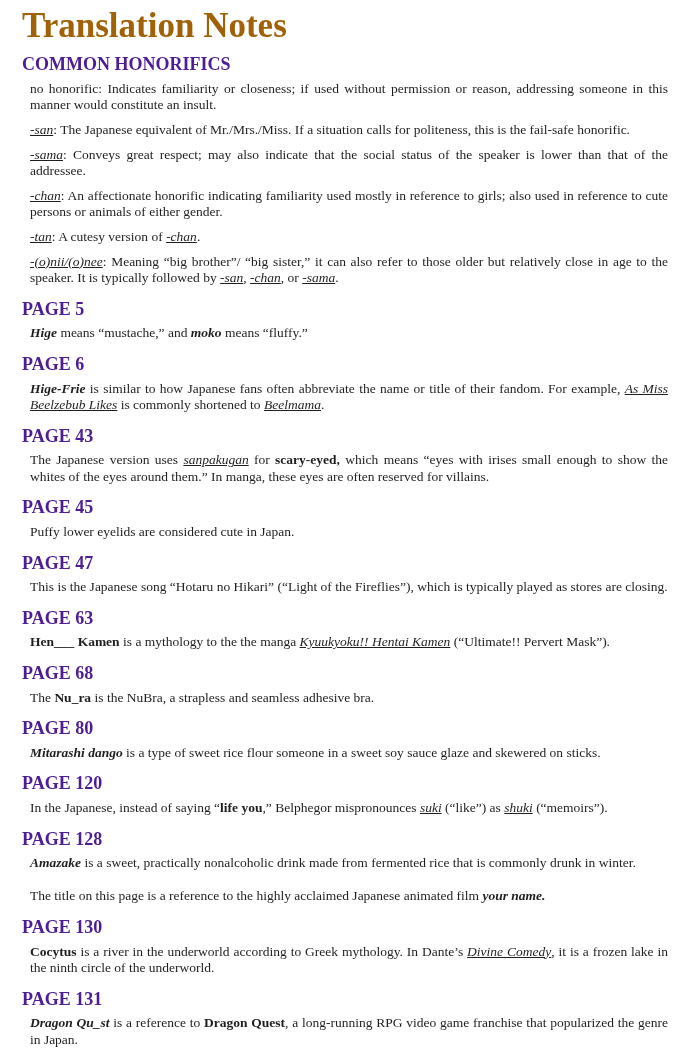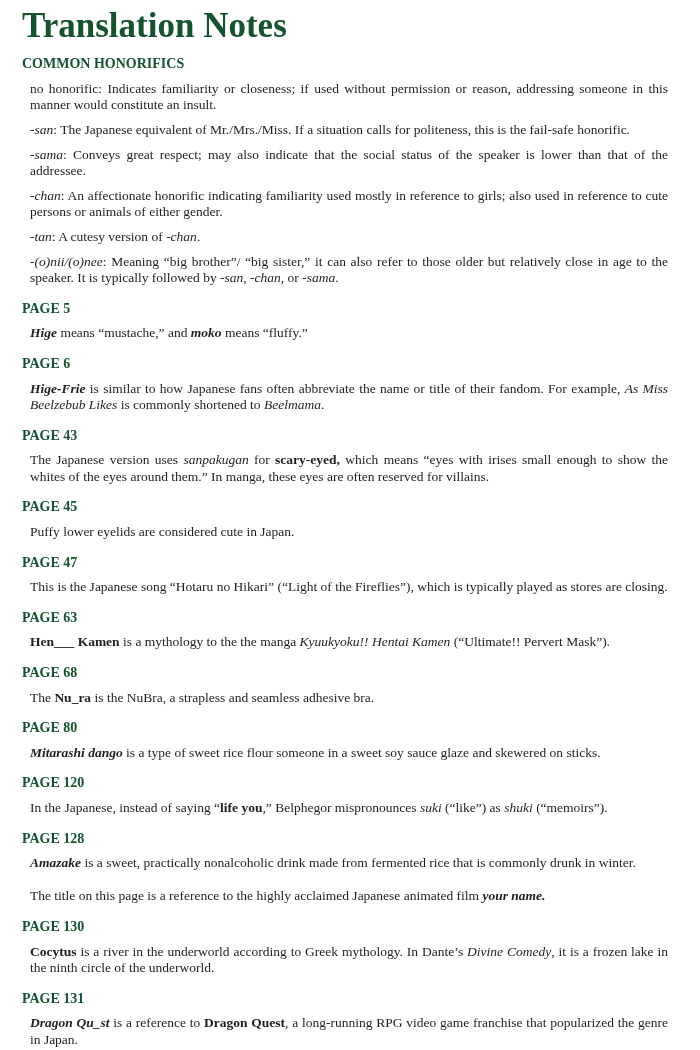--- a/index.html
+++ b/index.html
@@ -15,40 +15,40 @@
     background: #ffffff;
     color: #1e1e1e;
     font-family: "Liberation Serif", serif;
     overflow: hidden;
   }
   .title {
     font-size: 35px;
     font-weight: 700;
     line-height: 1.12;
     margin: 0 0 11px 0;
-    color: #14532d;
+    color: #a16207;
   }
   .note-section { margin-top: 14px; }
   .note-section.first { margin-top: 0; }
   .sec-heading {
-    font-size: 14px;
+    font-size: 18px;
     font-weight: 700;
     line-height: 16.6px;
     margin: 0;
-    color: #14532d;
+    color: #4c1d95;
   }
   .para {
     font-size: 13.5px;
     line-height: 16.6px;
     margin: 8px;
     text-align: justify;
   }
   .para.gap { margin-top: 16.6px; }
   .run-n { font-style: normal; font-weight: 400; }
-  .run-i { font-style: italic; }
+  .run-i { font-style: italic; text-decoration: underline; }
   .run-b { font-weight: 700; }
   .run-bi { font-weight: 700; font-style: italic; }
 </style>
 </head>
 <body>
 
 <div class="doc">
   <h1 class="title">Translation Notes</h1>
   <div>
       <section class="note-section first">

